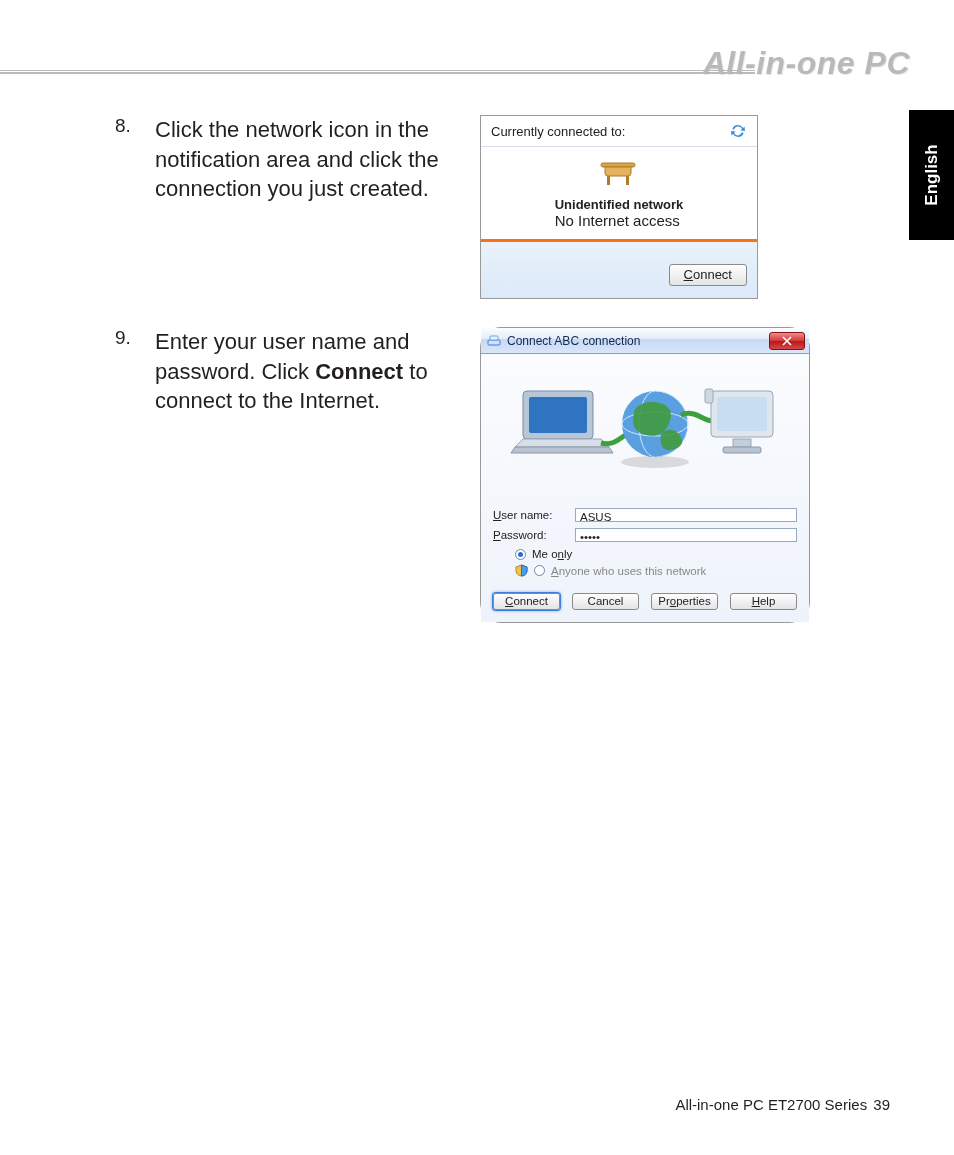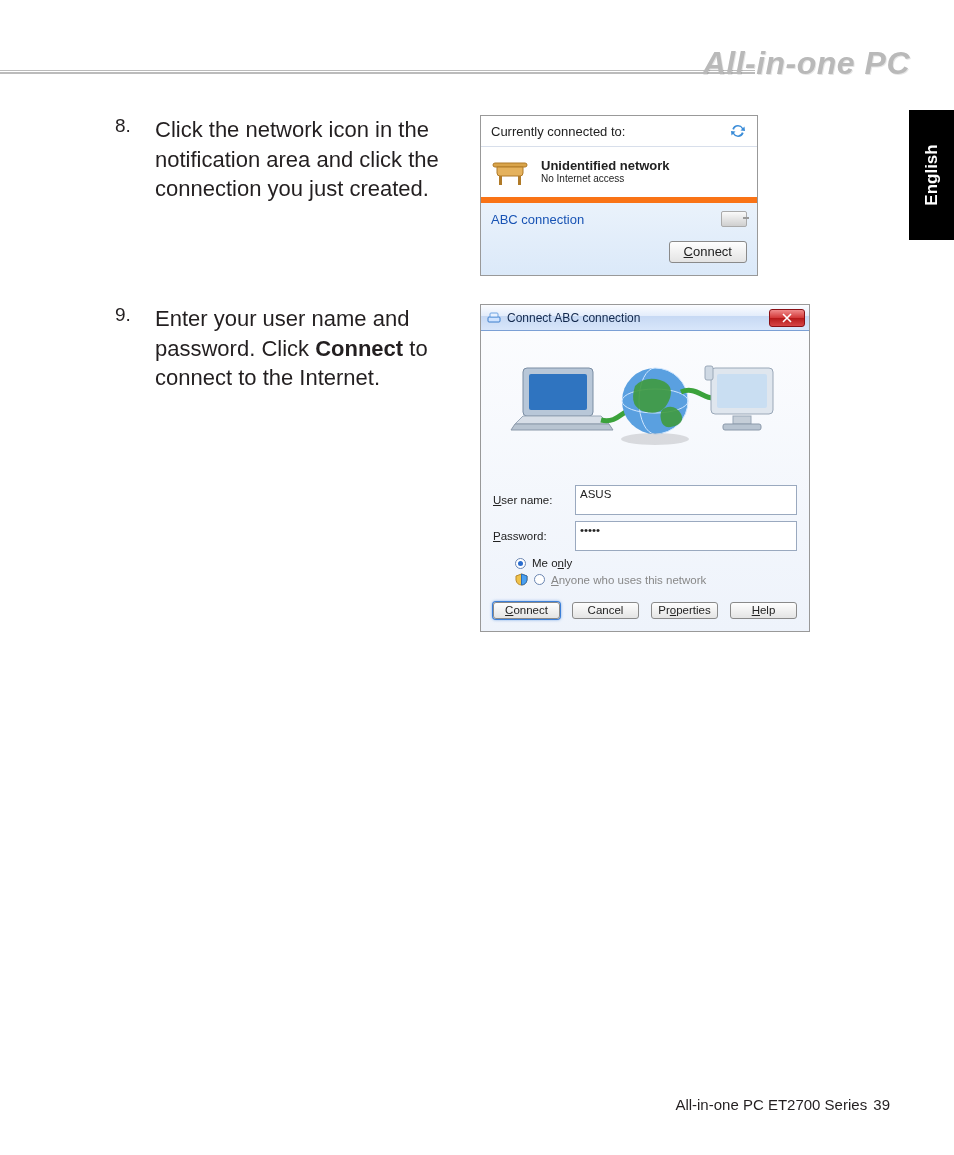--- a/index.html
+++ b/index.html
@@ -54,62 +54,62 @@
   .step-text { width: 325px; font-size: 22px; line-height: 1.35; padding-right: 14px; }
   .step-text b { font-weight: 700; }
   .screenshot { border: 1px solid #999; background: #fff; font-family: "Segoe UI", Tahoma, sans-serif; font-size: 13px; color: #222; }
 
   
   .flyout { width: 278px; }
   .fly-sec { border-bottom: 1px solid #d8dfeb; padding: 6px 10px; }
   .fly-head { display: flex; justify-content: space-between; align-items: center; }
   .refresh-ico { width: 18px; height: 18px; position: relative; }
   .refresh-ico svg { width: 18px; height: 18px; }
-  .net-row { display: flex; align-items: center; gap: 10px; padding: 8px 10px 10px 10px; border-bottom:6px solid #f97316; }
+  .net-row { display: flex; align-items: center; gap: 10px; padding: 8px 10px 10px 10px; border-bottom:3px solid #f97316;flex-direction:column; }
   .bench { width: 40px; height: 32px; position: relative; }
   .net-info .l1 { font-weight: 700; }
-  .net-info .l2 { font-size: 10px; }
+  .net-info .l2 { font-size: 15px; }
   .dial-row { display: flex; justify-content: space-between; align-items: center; padding: 8px 10px; border-bottom:1px solid #d8dfeb; }
   .caret-up { color: #2a6dcf; font-size: 12px; font-weight: 700; }
   .conn-area { background: linear-gradient(#eaf2fb,#dbe9f9); padding: 8px 10px 12px 10px; }
   .conn-row { display: flex; justify-content: space-between; align-items: center; }
   .conn-name { color: #1853b4; }
   .modem-ico { width: 26px; height: 16px; background: linear-gradient(#fafafa,#cfcfcf); border: 1px solid #aaa; border-radius: 2px; position: relative; }
   .modem-ico::after { content:""; position:absolute; right:-3px; top:5px; width:6px; height:2px; background:#999; }
   .btn {
     display: inline-block; padding: 2px 14px 3px; font-size: 13px;
     border: 1px solid #8a8a8a; border-radius: 3px;
     background: linear-gradient(#fefefe,#e4e4e4); cursor: default;
   }
   .conn-area .btn-wrap { text-align: right; margin-top: 14px; }
   .und { text-decoration: underline; }
 
   
-  .dialog { width: 330px; }
+  .dialog { width: 330px; border-radius: 21px; }
   .titlebar {
     height: 26px; display: flex; align-items: center; gap: 6px;
     padding: 0 4px 0 6px;
     background: linear-gradient(#fcfdff,#e2ecfb 45%,#c7d9f4 46%,#d8e6fa);
     border-bottom: 1px solid #7ba0d5;
     font-size: 12px; color: #13294d;
   }
   .titlebar .spacer { flex: 1; }
   .tb-ico { width: 14px; height: 14px; }
   .close-btn {
     width: 36px; height: 18px; border: 1px solid #8a1015; border-radius: 3px;
     background: linear-gradient(#f08b8b,#d33a3a 48%,#b71a1a 52%,#d64545);
     display: flex; align-items: center; justify-content: center;
   }
   .close-btn svg { width: 10px; height: 10px; }
   .dialog-body { padding: 10px 12px 12px; background: linear-gradient(#fbfcfe,#eef3fb); }
   .artwork { height: 130px; display: flex; align-items: center; justify-content: center; gap: 0; margin-bottom: 14px; }
   .form-row { display: flex; align-items: center; gap: 14px; font-size: 11.5px; margin-bottom: 6px; }
   .form-row .lab { width: 68px; }
   .form-row .val {
-    flex: 1; height: 30px; line-height: 17px; padding: 0 4px;
+    flex: 1; height: 14px; line-height: 17px; padding: 0 4px;
     border: 1px solid #9aa9bf; background: #fff; font-size: 11.5px;
   }
   .chk-row { display:flex; align-items:flex-start; gap:6px; font-size: 11.5px; margin: 10px 0 6px; }
   .chk { width: 12px; height: 12px; border: 1px solid #6b86b2; background: #fff; display:inline-flex; align-items:center; justify-content:center; }
   .chk.checked::after { content:"✓"; font-size: 10px; color: #2a6dcf; line-height: 1; }
   .dashed { border: 1px dotted #555; padding: 0 2px; }
   .radio-row { display:flex; align-items:center; gap:6px; font-size: 11.5px; margin: 4px 0 2px 22px; }
   .radio { width: 11px; height: 11px; border: 1px solid #6b86b2; border-radius: 50%; background:#fff; display:inline-flex; align-items:center; justify-content:center; }
   .radio.checked::after { content:""; width:5px; height:5px; border-radius:50%; background:#2a6dcf; }
   .shield { width: 13px; height: 13px; }
@@ -159,24 +159,20 @@
             <rect x="8" y="21" width="3" height="9" fill="#b07a28"></rect>
             <rect x="27" y="21" width="3" height="9" fill="#b07a28"></rect>
           </svg>
         </span>
         <div class="net-info">
           <div class="l1">Unidentified network</div>
           <div class="l2">No Internet access</div>
         </div>
       </div>
       <div class="conn-area">
-        <div class="conn-row">
-          <span class="conn-name">ABC connection</span>
-          <span class="modem-ico"></span>
-        </div>
         <div class="btn-wrap">
           <span class="btn"><span class="und">C</span><span>onnect</span></span>
         </div>
       </div>
     </div>
   </div>
 
   <div class="step">
     <div class="step-num">9.</div>
     <div class="step-text">

